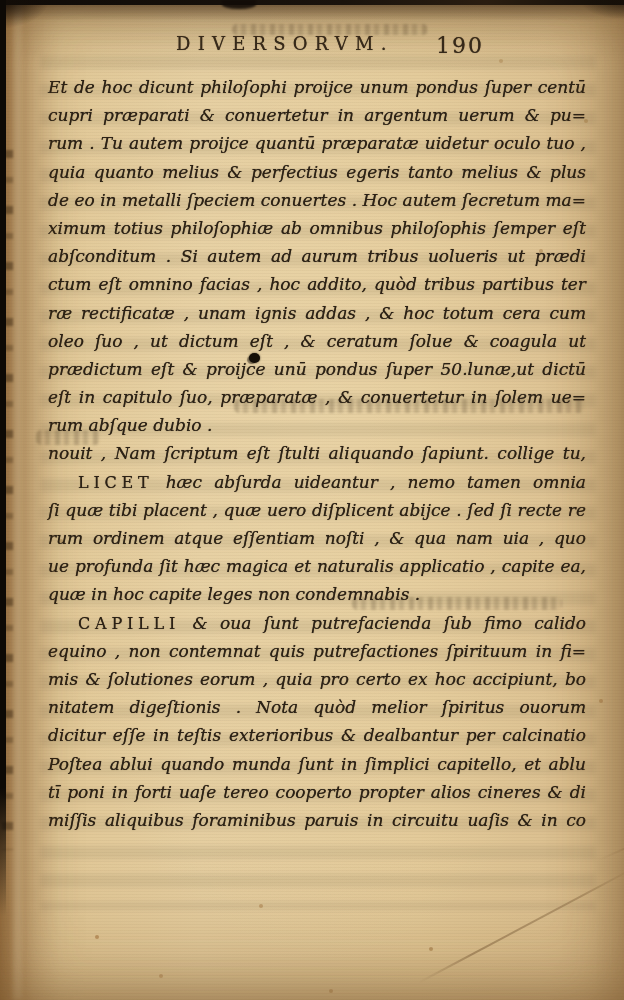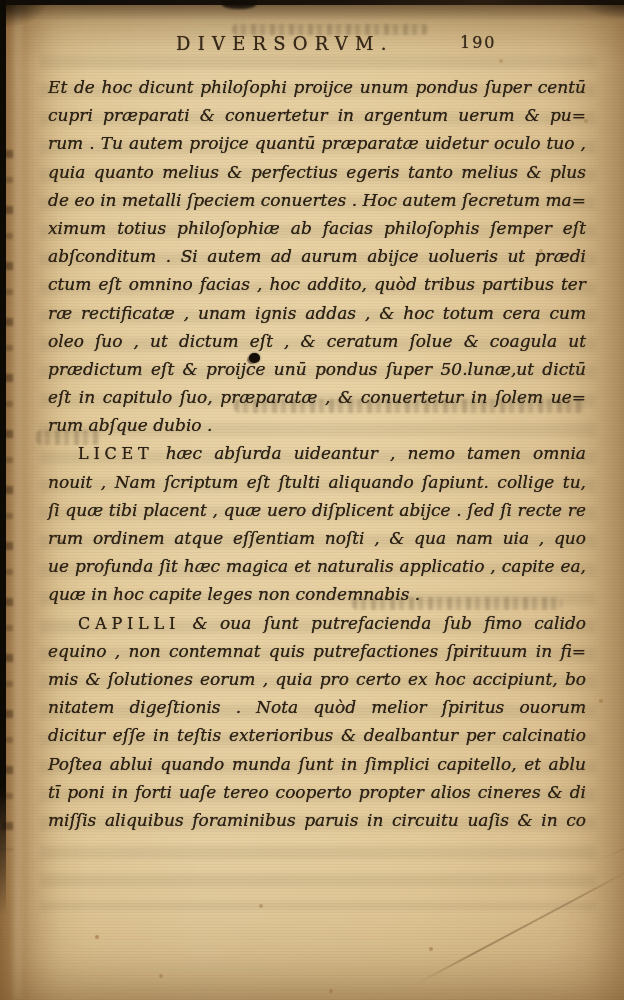--- a/index.html
+++ b/index.html
@@ -47,21 +47,21 @@
     background:#140e07;box-shadow:0 0 2px rgba(20,14,7,.8),-3px 2px 1px -1px rgba(20,14,7,.45);}
   .speckles{position:absolute;top:0;left:0;width:2px;height:2px;border-radius:50%;z-index:3;background:transparent;
     box-shadow:96px 936px 0 1px rgba(150,100,45,.5),260px 905px 0 1px rgba(150,100,45,.4),
     430px 948px 0 1px rgba(140,95,45,.45),540px 250px 0 1px rgba(150,105,50,.4),
     585px 120px 0 1px rgba(150,105,50,.35),60px 540px 0 1px rgba(140,95,40,.35),
     600px 700px 0 1px rgba(150,100,45,.4),160px 975px 0 1px rgba(150,100,45,.35),
     500px 60px 0 1px rgba(150,100,45,.3),330px 990px 0 1px rgba(150,100,45,.35);}
   .pagehead{position:absolute;top:33px;left:48px;width:538px;height:24px;z-index:4;color:#362a1b;}
   .running-title{position:absolute;left:128px;top:0;font-size:18px;letter-spacing:.40em;
     text-shadow:0 0 .8px rgba(54,42,27,.8);}
-  .page-number{position:absolute;left:412px;top:0;font-size:16px;letter-spacing:2px;
+  .page-number{position:absolute;left:388px;top:0;font-size:22px;letter-spacing:2px;
     text-shadow:0 0 .8px rgba(54,42,27,.8);}
   .textblock{position:absolute;left:48px;top:73px;width:538px;z-index:4;
     font-style:italic;font-size:17px;line-height:28.2px;color:var(--ink,#2b2115);
     text-shadow:0 0 .7px rgba(43,33,21,.85);}
   .line{height:28.2px;text-align:justify;text-align-last:justify;}
   .line.left{text-align-last:left;}
   .line.indent{padding-left:30px;}
   .lead{font-style:normal;font-size:16px;letter-spacing:.30em;}
 </style>
 </head>
@@ -87,30 +87,30 @@
     <span class="running-title">DIVERSORVM.</span>
     <span class="page-number">190</span>
   </header>
 
   <main class="textblock" id="textblock">
       <div class="line">Et de hoc dicunt philoſophi proijce unum pondus ſuper centū</div>
       <div class="line">cupri præparati &amp; conuertetur in argentum uerum &amp; pu=</div>
       <div class="line">rum . Tu autem proijce quantū præparatæ uidetur oculo tuo ,</div>
       <div class="line">quia quanto melius &amp; perfectius egeris tanto melius &amp; plus</div>
       <div class="line">de eo in metalli ſpeciem conuertes . Hoc autem ſecretum ma=</div>
-      <div class="line">ximum totius philoſophiæ ab facias philoſophis ſemper eſt</div>
-      <div class="line">abſconditum . Si autem ad aurum abijce uolueris ut prædi</div>
+      <div class="line">ximum totius philoſophiæ ab omnibus philoſophis ſemper eſt</div>
+      <div class="line">abſconditum . Si autem ad aurum tribus uolueris ut prædi</div>
       <div class="line">ctum eſt omnino facias , hoc addito, quòd tribus partibus ter</div>
       <div class="line">ræ rectificatæ , unam ignis addas , &amp; hoc totum cera cum</div>
       <div class="line">oleo ſuo , ut dictum eſt , &amp; ceratum ſolue &amp; coagula ut</div>
       <div class="line">prædictum eſt &amp; proijce unū pondus ſuper 50.lunæ,ut dictū</div>
       <div class="line">eſt in capitulo ſuo, præparatæ , &amp; conuertetur in ſolem ue=</div>
       <div class="line left">rum abſque dubio .</div>
+      <div class="line">nouit , Nam ſcriptum eſt ſtulti aliquando ſapiunt. collige tu,</div>
       <div class="line indent"><span class="lead">LICET</span>&nbsp;<span>hæc abſurda uideantur , nemo tamen omnia</span></div>
-      <div class="line">nouit , Nam ſcriptum eſt ſtulti aliquando ſapiunt. collige tu,</div>
       <div class="line">ſi quæ tibi placent , quæ uero diſplicent abijce . ſed ſi recte re</div>
       <div class="line">rum ordinem atque eſſentiam noſti , &amp; qua nam uia , quo</div>
       <div class="line">ue profunda ſit hæc magica et naturalis applicatio , capite ea,</div>
       <div class="line left">quæ in hoc capite leges non condemnabis .</div>
       <div class="line indent"><span class="lead">CAPILLI</span>&nbsp;<span>&amp; oua ſunt putrefacienda ſub fimo calido</span></div>
       <div class="line">equino , non contemnat quis putrefactiones ſpirituum in fi=</div>
       <div class="line">mis &amp; ſolutiones eorum , quia pro certo ex hoc accipiunt, bo</div>
       <div class="line">nitatem digeſtionis . Nota quòd melior ſpiritus ouorum</div>
       <div class="line">dicitur eſſe in teſtis exterioribus &amp; dealbantur per calcinatio</div>
       <div class="line">Poſtea ablui quando munda ſunt in ſimplici capitello, et ablu</div>

